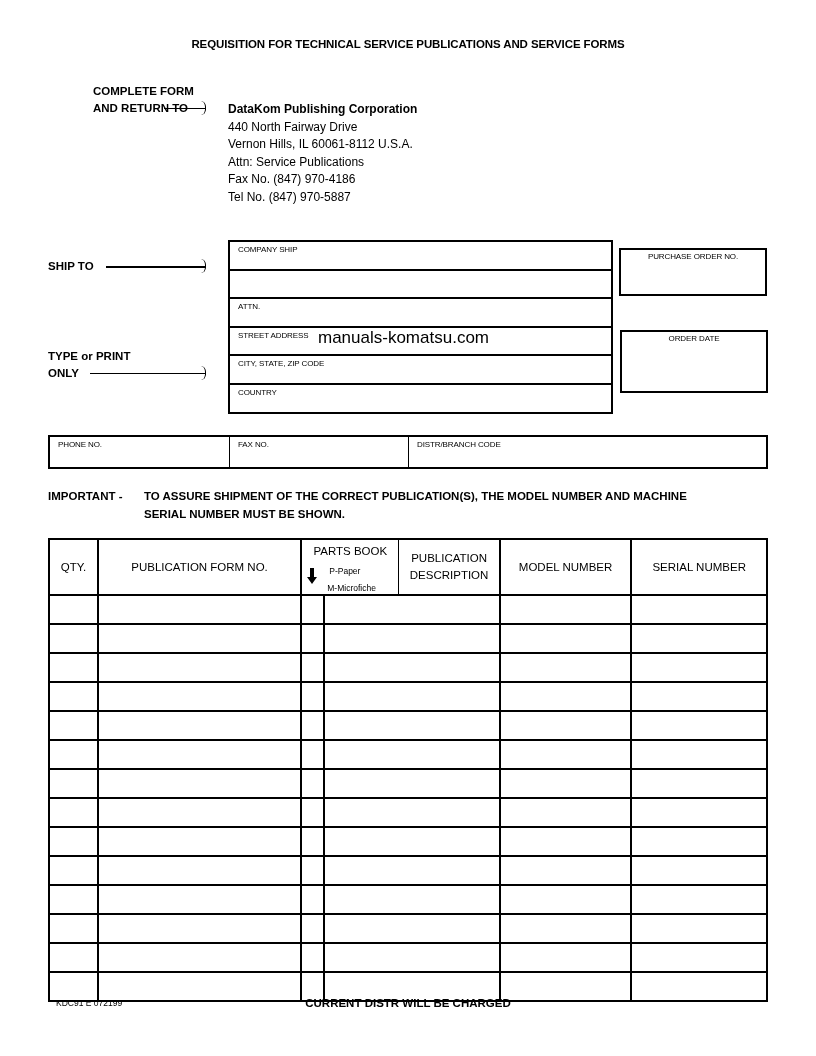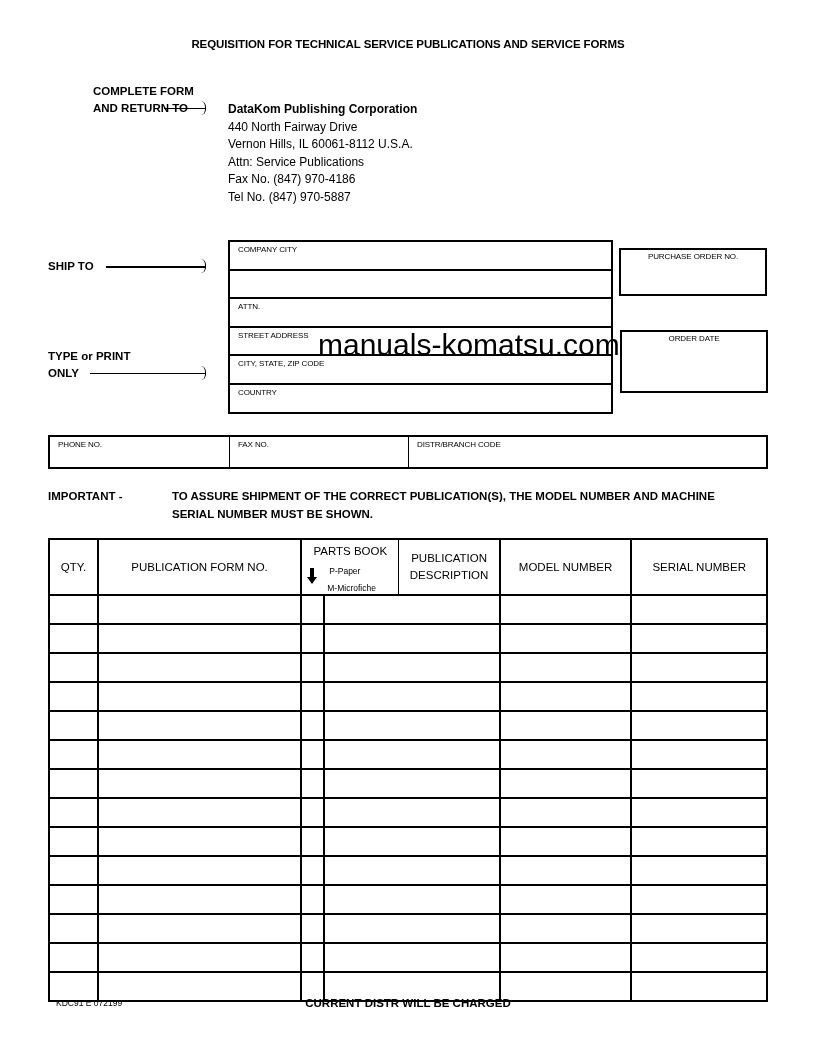--- a/index.html
+++ b/index.html
@@ -16,21 +16,21 @@
   .shipbox { left: 228px; top: 240px; width: 385px; height: 174px; border: 2px solid #000; }
   .shipbox .row { position: relative; height: 28.6px; border-bottom: 2px solid #000; }
   .shipbox .row:last-child { border-bottom: none; }
   .fieldlabel { font-size: 8px; position: absolute; left: 8px; top: 3px; letter-spacing: -0.1px; }
   .sidebox { border: 2px solid #000; width: 148px; height: 62px; }
   .sidebox .fieldlabel { left: 0; width: 100%; text-align: center; top: 2px; }
   .contactbox { left: 48px; top: 435px; width: 720px; height: 34px; border: 2px solid #000; display: flex; }
   .contactbox .cell { position: relative; height: 100%; border-right: 1px solid #000; }
   .contactbox .cell:last-child { border-right: none; }
   .important { top: 488px; font-size: 11.5px; font-weight: bold; line-height: 17.5px; }
-  .watermark { left: 318px; top: 328px; font-size: 30px; color: #000; letter-spacing: 0px; }
+  .watermark { left: 318px; top: 328px; font-size: 17px; color: #000; letter-spacing: 0px; }
   table.pubs { position: absolute; left: 48px; top: 538px; width: 720px; border-collapse: collapse; }
   table.pubs td, table.pubs th { border: 2px solid #000; font-weight: normal; font-size: 11.5px; text-align: center; vertical-align: middle; }
   table.pubs th { height: 56px; line-height: 17px; }
   table.pubs td { height: 29px; }
   .parts-hdr { position: relative; padding: 14px; }
   .parts-title { position: absolute; top: 3px; left: 0; width: 100%; text-align: center; font-size: 11.5px; }
   .parts-sub { position: absolute; left: 27px; font-size: 8.5px; }
   .parts-arrow { position: absolute; left: 5px; top: 28px; width: 10px; height: 16px; }
   .footer-code { left: 48px; top: 998px; font-size: 8.5px; padding-left: 8px; }
   .footer-note { left: 0; width: 816px; top: 997px; text-align: center; font-size: 11.5px; font-weight: bold; }
@@ -62,21 +62,21 @@
 
 <div class="abs bold-label" style="left:48px; top:348px;">
   <div>TYPE or PRINT</div>
   <div>ONLY</div>
 </div>
 <div class="arrow-line" style="left:90px; top:373px; width:115px;"></div>
 <div class="arrow-hook" style="left:201px; top:366px;"></div>
 
 <div class="abs shipbox">
   <div class="row">
-    <span class="fieldlabel">COMPANY CITY</span>
+    <span class="fieldlabel">COMPANY SHIP</span>
   </div>
   <div class="row">
     <span class="fieldlabel"></span>
   </div>
   <div class="row">
     <span class="fieldlabel">ATTN.</span>
   </div>
   <div class="row">
     <span class="fieldlabel">STREET ADDRESS</span>
   </div>
@@ -103,21 +103,21 @@
   </div>
   <div class="cell" style="width:179px;">
     <span class="fieldlabel">FAX NO.</span>
   </div>
   <div class="cell" style="flex:1;">
     <span class="fieldlabel">DISTR/BRANCH CODE</span>
   </div>
 </div>
 
 <div class="abs important" style="left:48px;">IMPORTANT -</div>
-<div class="abs important" style="left:144px;margin-left:28px;">
+<div class="abs important" style="left:144px;">
   <div>TO ASSURE SHIPMENT OF THE CORRECT PUBLICATION(S), THE MODEL NUMBER AND MACHINE</div>
   <div>SERIAL NUMBER MUST BE SHOWN.</div>
 </div>
 
 <table class="pubs">
   <colgroup>
     <col style="width:49px">
     <col style="width:204px">
     <col style="width:23px">
     <col style="width:75px">

